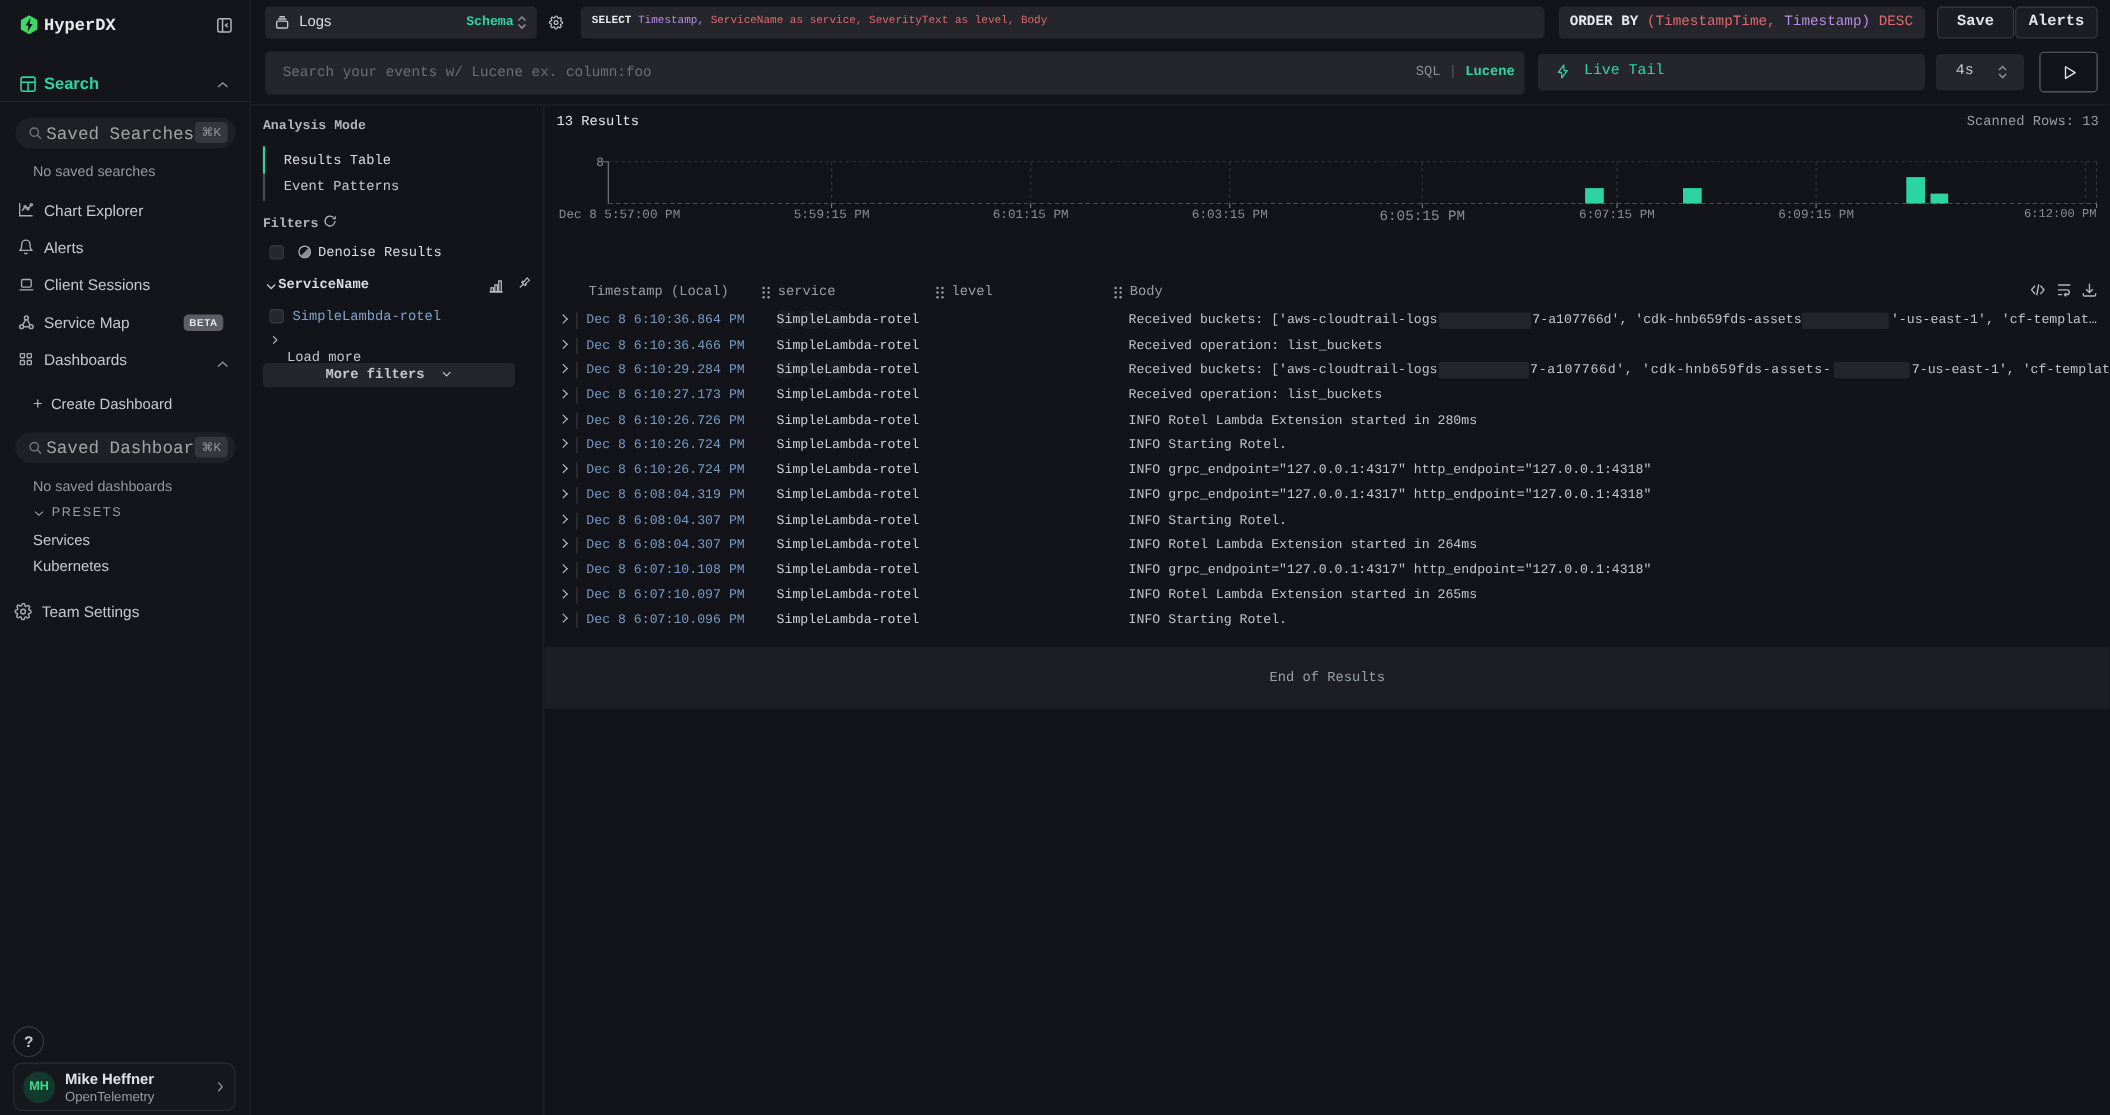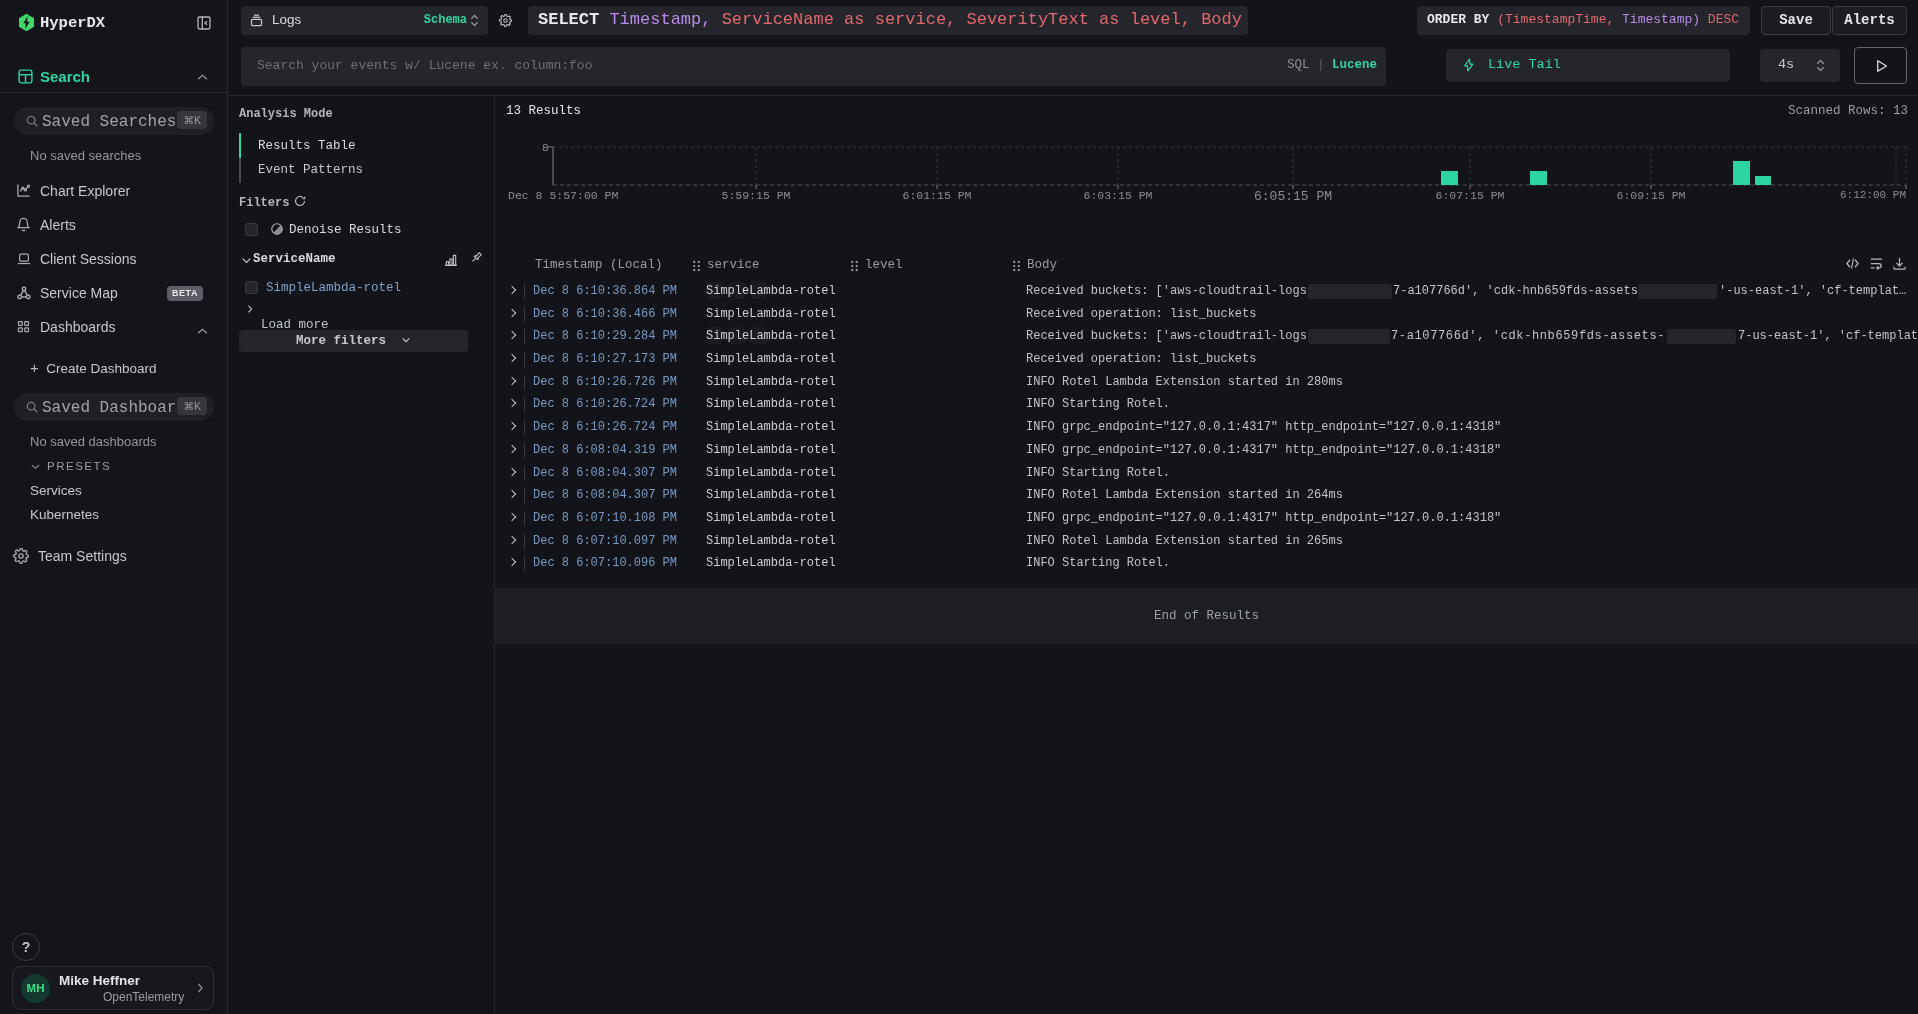--- a/index.html
+++ b/index.html
@@ -137,21 +137,21 @@
   <svg class="abs" style="left:13px;top:548px" width="16" height="16" viewBox="0 0 24 24" fill="none" stroke="#a9aaaf" stroke-width="2">
       <circle cx="12" cy="12" r="3.2"></circle>
       <path d="M19.4 15a1.7 1.7 0 00.3 1.9l.1.1a2 2 0 11-2.9 2.9l-.1-.1a1.7 1.7 0 00-1.9-.3 1.7 1.7 0 00-1 1.5V21a2 2 0 11-4.1 0v-.1a1.7 1.7 0 00-1-1.6 1.7 1.7 0 00-1.9.3l-.1.1a2 2 0 11-2.9-2.9l.1-.1a1.7 1.7 0 00.3-1.9 1.7 1.7 0 00-1.5-1H3a2 2 0 110-4.1h.1a1.7 1.7 0 001.6-1 1.7 1.7 0 00-.3-1.9l-.1-.1a2 2 0 112.9-2.9l.1.1a1.7 1.7 0 001.9.3h.1a1.7 1.7 0 001-1.5V3a2 2 0 114.1 0v.1a1.7 1.7 0 001 1.6 1.7 1.7 0 001.9-.3l.1-.1a2 2 0 112.9 2.9l-.1.1a1.7 1.7 0 00-.3 1.9v.1a1.7 1.7 0 001.5 1H21a2 2 0 110 4.1h-.1a1.7 1.7 0 00-1.5 1z"></path>
     </svg>
   <div class="abs" style="left:38px;top:548px;font-size:14px;color:#c7c8cc;">Team Settings</div>
 
   <div class="abs" style="left:12px;top:933px;width:28px;height:28px;border:1px solid #3a3b41;border-radius:50%;color:#c7c8cc;font-size:14px;font-weight:bold;text-align:center;line-height:27px;">?</div>
   <div class="abs" style="left:12px;top:966px;width:202px;height:44px;border:1px solid #2c2d33;border-radius:8px;background:#17181d;">
     <div class="abs" style="left:8px;top:7px;width:29px;height:29px;border-radius:50%;background:#13382e;color:#40dd87;font-size:11.5px;font-weight:bold;text-align:center;line-height:29px;">MH</div>
     <div class="abs" style="left:46px;top:6px;font-size:13.5px;font-weight:bold;color:#e3e4e7;">Mike Heffner</div>
-    <div class="abs" style="left:46px;top:23px;font-size:12px;color:#9b9ca1;margin-left:44px;">OpenTelemetry</div>
+    <div class="abs" style="left:46px;top:23px;font-size:12px;color:#9b9ca1;">OpenTelemetry</div>
     <svg class="abs" style="left:181px;top:15px" width="12" height="12" viewBox="0 0 24 24" fill="none" stroke="#8e8f94" stroke-width="2.5">
         <path d="M9 4l7 8-7 8"></path>
       </svg>
   </div>
 </div>
 <div id="topbar">
 
   <div class="tbox" style="left:13px;top:6px;width:247px;height:29px;">
     <svg class="abs" style="left:8px;top:7px" width="15" height="15" viewBox="0 0 24 24" fill="none" stroke="#c7c8cc" stroke-width="2">
         <rect x="4" y="10" width="16" height="10" rx="1.5"></rect>
@@ -164,37 +164,37 @@
         <path d="M5 10l7-7 7 7"></path>
         <path d="M5 18l7 7 7-7"></path>
       </svg>
   </div>
 
   <svg class="abs" style="left:271px;top:14px" width="13" height="13" viewBox="0 0 24 24" fill="none" stroke="#c7c8cc" stroke-width="2">
       <circle cx="12" cy="12" r="3.2"></circle>
       <path d="M19.4 15a1.7 1.7 0 00.3 1.9l.1.1a2 2 0 11-2.9 2.9l-.1-.1a1.7 1.7 0 00-1.9-.3 1.7 1.7 0 00-1 1.5V21a2 2 0 11-4.1 0v-.1a1.7 1.7 0 00-1-1.6 1.7 1.7 0 00-1.9.3l-.1.1a2 2 0 11-2.9-2.9l.1-.1a1.7 1.7 0 00.3-1.9 1.7 1.7 0 00-1.5-1H3a2 2 0 110-4.1h.1a1.7 1.7 0 001.6-1 1.7 1.7 0 00-.3-1.9l-.1-.1a2 2 0 112.9-2.9l.1.1a1.7 1.7 0 001.9.3h.1a1.7 1.7 0 001-1.5V3a2 2 0 114.1 0v.1a1.7 1.7 0 001 1.6 1.7 1.7 0 001.9-.3l.1-.1a2 2 0 112.9 2.9l-.1.1a1.7 1.7 0 00-.3 1.9v.1a1.7 1.7 0 001.5 1H21a2 2 0 110 4.1h-.1a1.7 1.7 0 00-1.5 1z"></path>
     </svg>
 
-  <div class="tbox mono" style="left:300px;top:6px;width:720px;height:29px;font-size:17px;line-height:27px;">
+  <div class="tbox mono" style="left:300px;top:6px;width:876px;height:29px;font-size:10px;line-height:27px;">
     <span style="margin-left:10px;font-weight:bold;color:#e8e9eb;">SELECT </span><span style="color:#b98be8;">Timestamp,</span><span style="color:#e0696f;"> ServiceName as service, SeverityText as level, Body</span>
   </div>
 
   <div class="tbox mono" style="left:1189px;top:6px;width:333px;height:29px;font-size:13px;line-height:27px;">
     <span style="margin-left:10px;font-weight:bold;color:#e8e9eb;">ORDER BY </span><span style="color:#e0696f;">(TimestampTime, </span><span style="color:#b98be8;">Timestamp)</span><span style="color:#e0696f;"> DESC</span>
   </div>
 
   <div class="tbox mono" style="left:1533px;top:6px;width:70px;height:29px;border:1px solid #3a3b41;background:#1c1d22;color:#e3e4e7;font-weight:bold;font-size:14px;text-align:center;line-height:27px;">Save</div>
   <div class="tbox mono" style="left:1604px;top:6px;width:75px;height:29px;border:1px solid #3a3b41;background:#1c1d22;color:#e3e4e7;font-weight:bold;font-size:14px;text-align:center;line-height:27px;">Alerts</div>
 
   <div class="tbox mono" style="left:13px;top:47px;width:1145px;height:39px;">
     <span class="abs" style="left:16px;top:11px;font-size:13px;color:#6e6f75;">Search your events w/ Lucene ex. column:foo</span>
     <span class="abs mono" style="right:9px;top:11px;font-size:12.5px;color:#8e8f94;">SQL <span style="color:#5a5b60;">|</span> <span style="font-weight:bold;color:#2fd5a0;">Lucene</span></span>
   </div>
 
-  <div class="tbox" style="left:1218px;top:49px;width:284px;height:33px;">
+  <div class="tbox" style="left:1170px;top:49px;width:352px;height:33px;">
     <svg class="abs" style="left:16px;top:8px" width="14" height="16" viewBox="0 0 24 24">
         <path fill="none" stroke="#2fd5a0" stroke-width="2" stroke-linejoin="round" d="M13 2L4.5 13.5h5L10 22l8.5-11.5h-5z"></path>
       </svg>
     <span class="abs mono" style="left:42px;top:8px;font-size:13.5px;color:#2fd5a0;">Live Tail</span>
   </div>
 
   <div class="tbox" style="left:1532px;top:49px;width:80px;height:33px;">
     <span class="abs mono" style="left:18px;top:8px;font-size:13.5px;color:#c7c8cc;">4s</span>
     <svg class="abs" style="right:14px;top:10px" width="11" height="13" viewBox="0 0 24 28" fill="none" stroke="#8e8f94" stroke-width="3">
         <path d="M5 10l7-7 7 7"></path>

